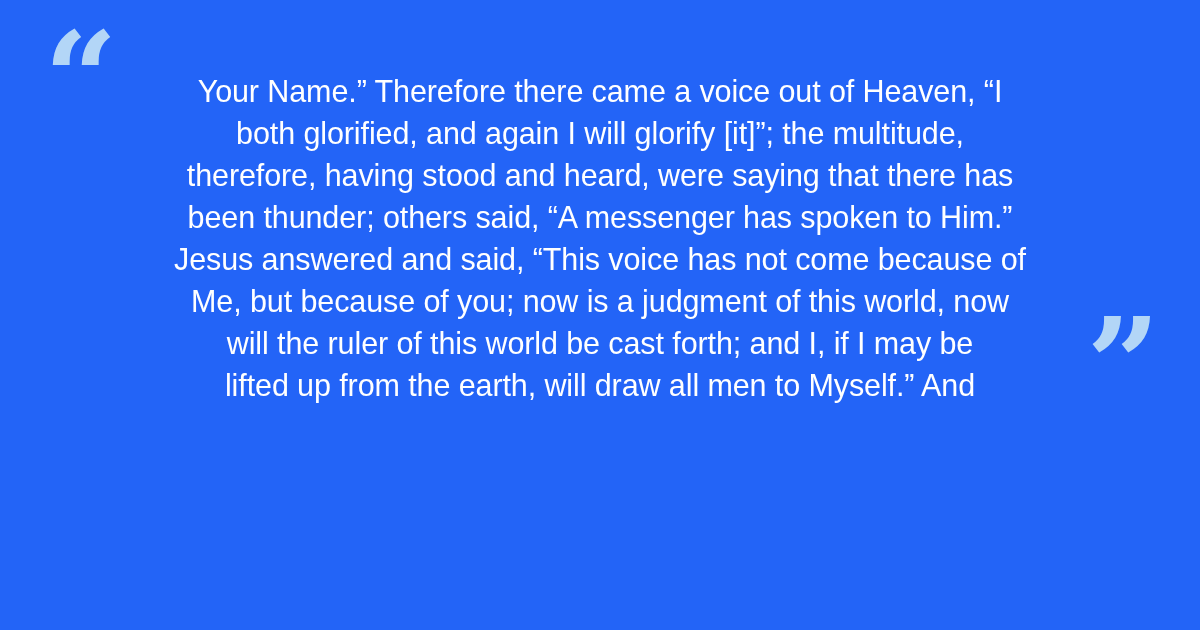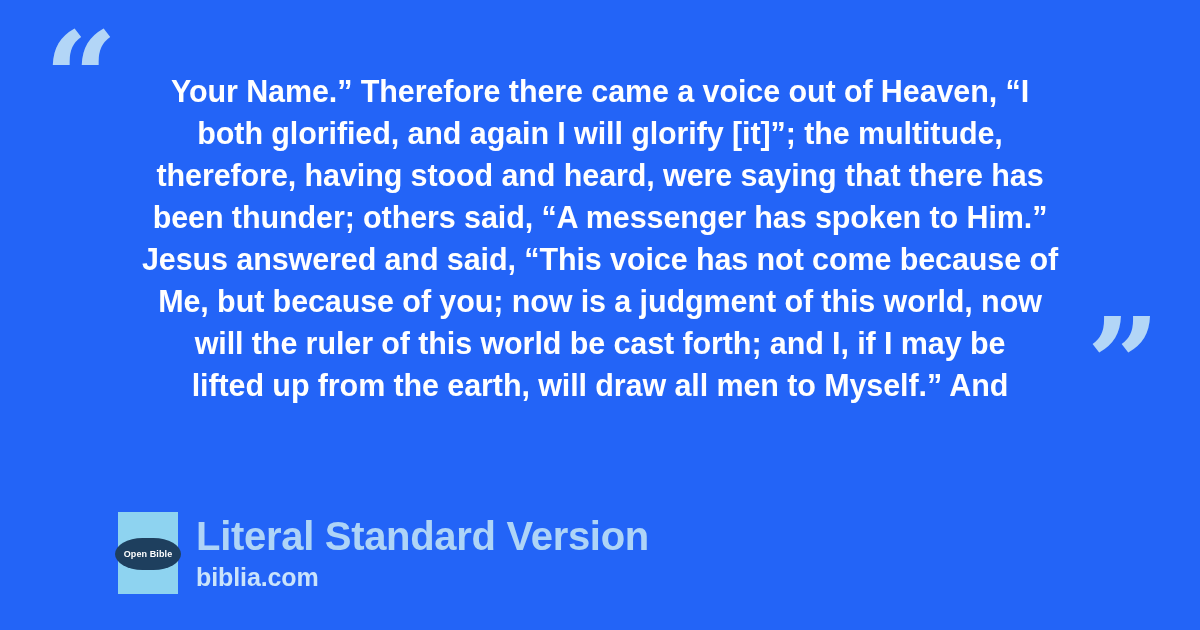--- a/index.html
+++ b/index.html
@@ -45,21 +45,21 @@
 
   
   #quote-body {
     position: absolute;
     left: 100px;
     top: 70px;
     width: 1000px;
     text-align: center;
     color: #ffffff;
     font-family: "Liberation Sans", sans-serif;
-    font-weight: 700;
+    font-weight: 400;
     font-size: 30.5px;
     line-height: 42px;
     letter-spacing: -0.1px;
     white-space: pre-line;
   }
 
   
   #footer {
     position: absolute;
     left: 118px;
@@ -124,28 +124,14 @@
 <body>
 
 <div id="card">
 
   <div class="quote-mark" id="quote-open">“</div>
 
   <div id="quote-body"><div>Your Name.” Therefore there came a voice out of Heaven, “I</div><div>both glorified, and again I will glorify [it]”; the multitude,</div><div>therefore, having stood and heard, were saying that there has</div><div>been thunder; others said, “A messenger has spoken to Him.”</div><div>Jesus answered and said, “This voice has not come because of</div><div>Me, but because of you; now is a judgment of this world, now</div><div>will the ruler of this world be cast forth; and I, if I may be</div><div>lifted up from the earth, will draw all men to Myself.” And</div></div>
 
   <div class="quote-mark" id="quote-close">”</div>
 
-  <div id="footer">
-
-    <div id="book-logo">
-      <div class="band">
-        <span>Open Bible</span>
-      </div>
-    </div>
-
-    <div id="footer-text">
-      <div id="version-title">Literal Standard Version</div>
-      <div id="site-url">biblia.com</div>
-    </div>
-
-  </div>
 
 </div>
 
 </body></html>

